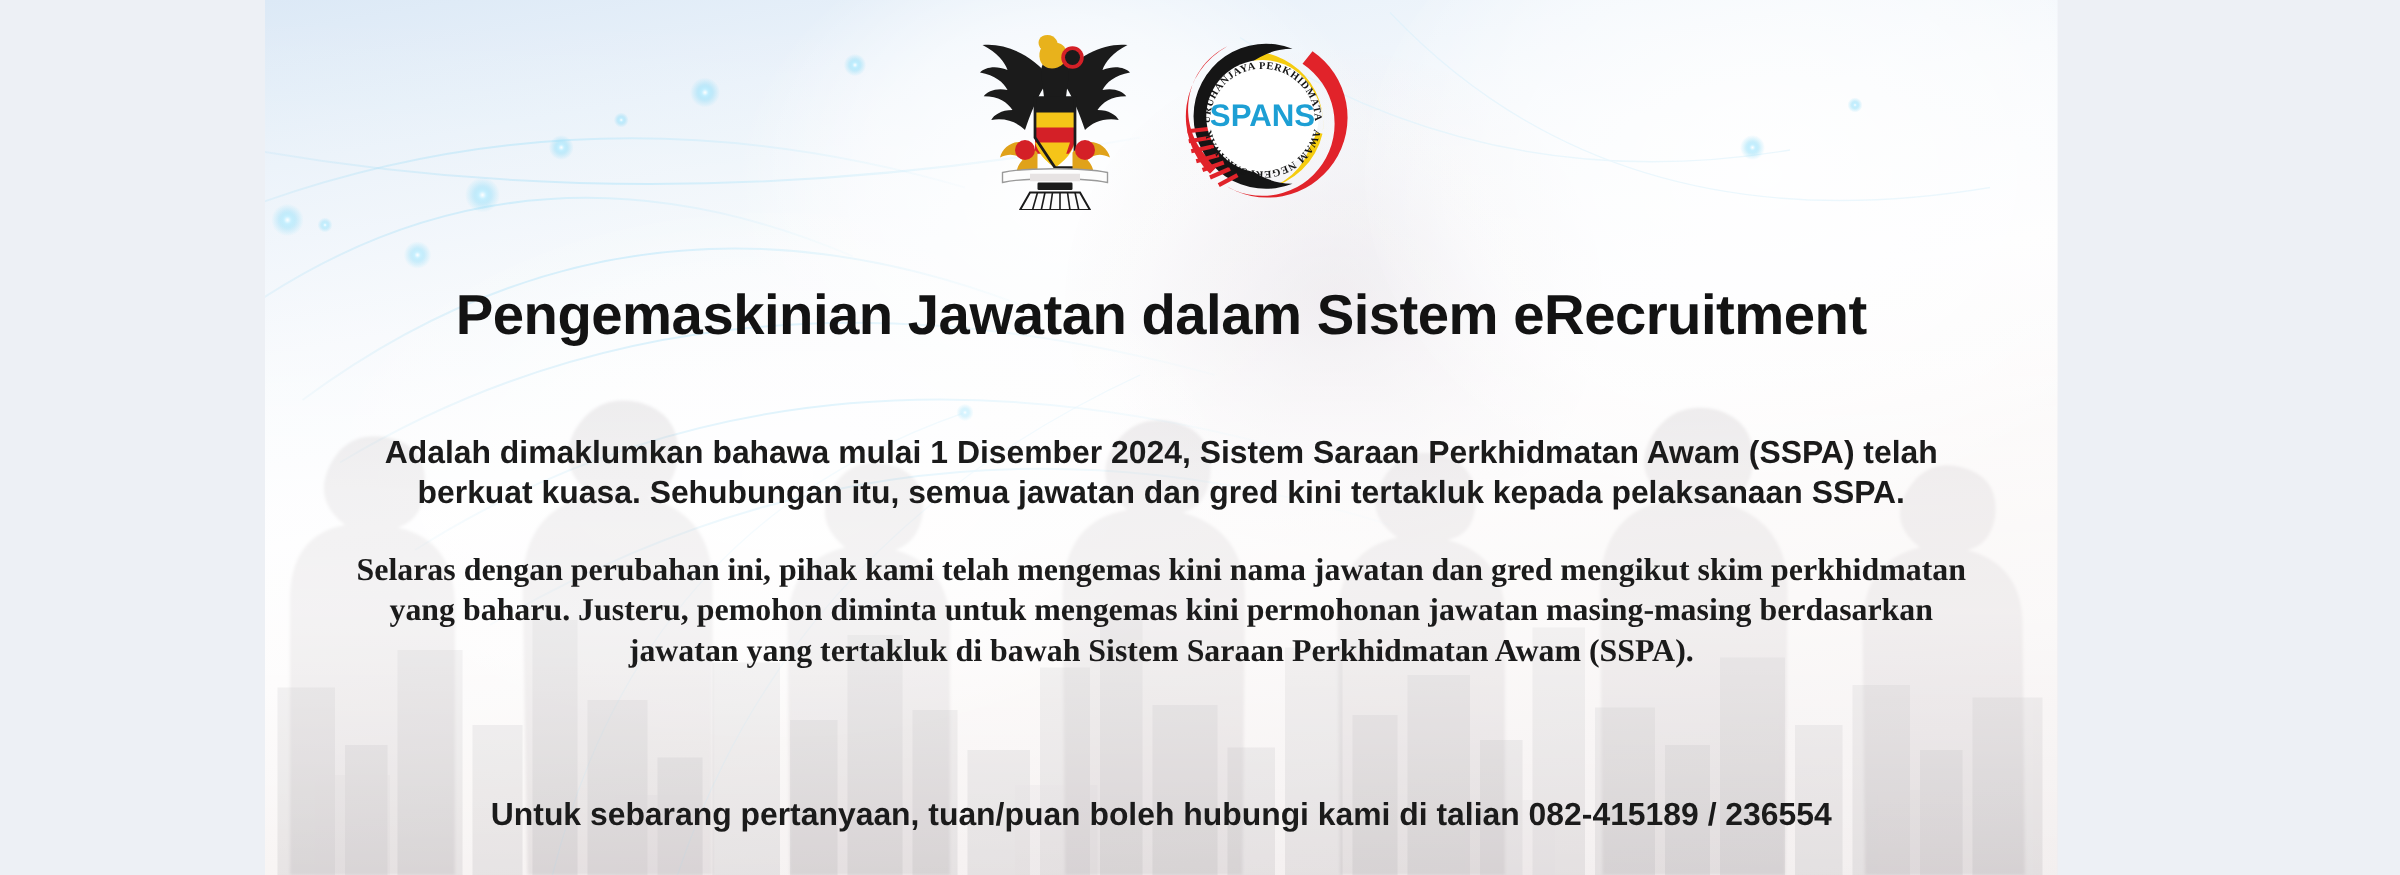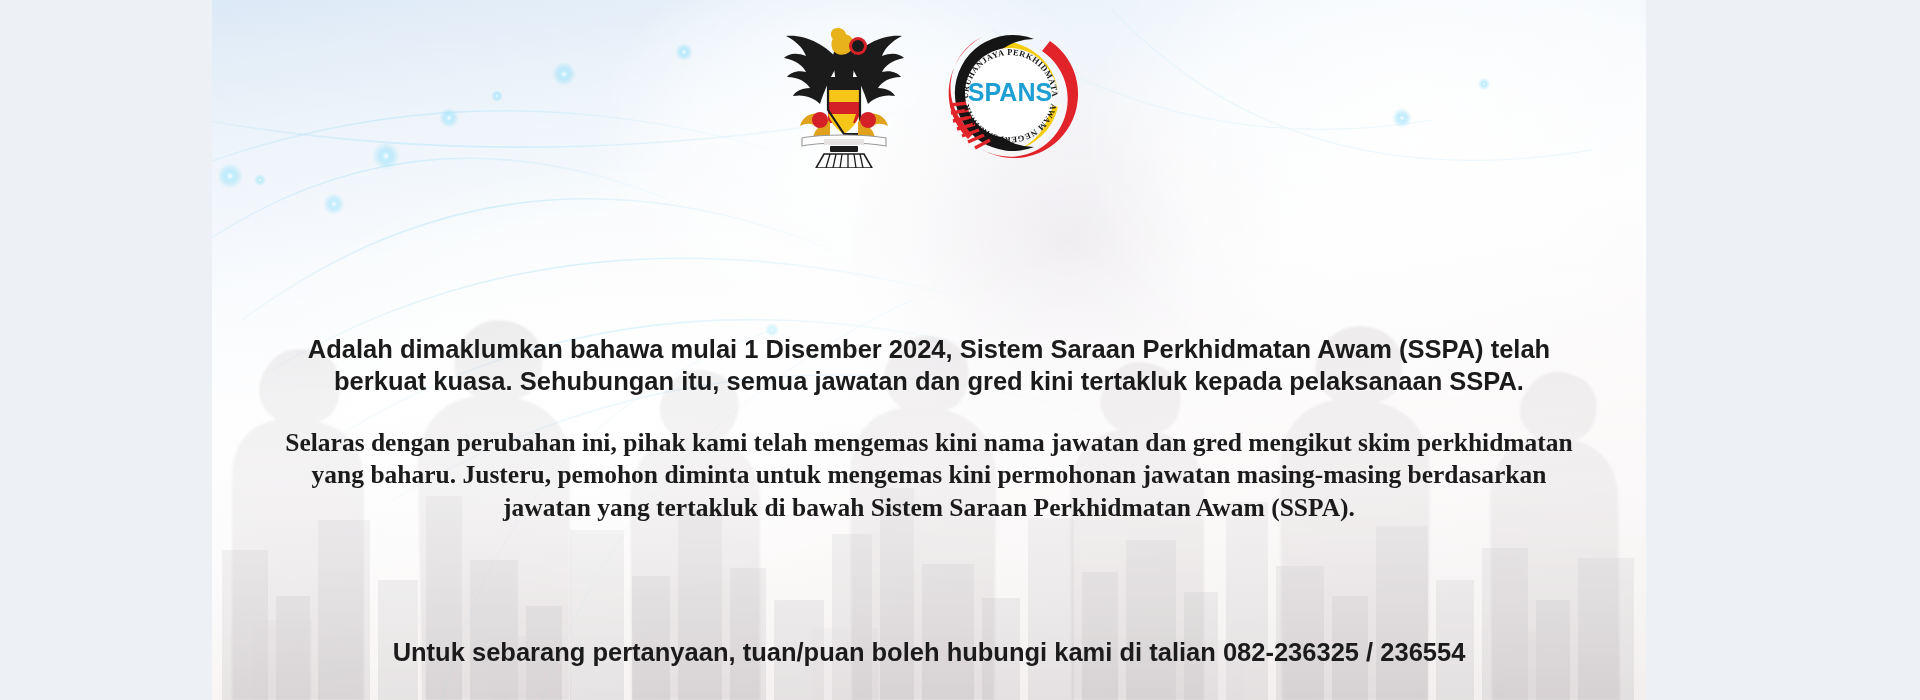--- a/index.html
+++ b/index.html
@@ -158,20 +158,21 @@
   .para {
     position: absolute;
     left: 50%;
     transform: translateX(-50%);
     width: 1290px;
     text-align: center;
     font-size: 25.5px;
     font-weight: bold;
     color: #1b1b1b;
     line-height: 1.27;
+    margin-top: 13px;
   }
 
   .para-1 { top: 333px; }
   .para-2 { top: 427px; font-family: Liberation Serif, serif; }
 
   .contact {
     position: absolute;
     left: 0;
     top: 636px;
     width: 100%;
@@ -380,22 +381,23 @@
             </text>
             <text>
               <textPath href="#spansArcBot" startOffset="50%" text-anchor="middle">AWAM NEGERI SARAWAK</textPath>
             </text>
           </g>
 
           <text x="72" y="80" text-anchor="middle" font-family="'Liberation Sans', sans-serif" font-size="25" font-weight="bold" fill="#1d9fd4">SPANS</text>
         </svg>
       </div>
 
+      <h1 class="headline">Pengemaskinian Jawatan dalam Sistem eRecruitment</h1>
 
       <p class="para para-1">Adalah dimaklumkan bahawa mulai 1 Disember 2024, Sistem Saraan Perkhidmatan Awam (SSPA) telah berkuat kuasa. Sehubungan itu, semua jawatan dan gred kini tertakluk kepada pelaksanaan SSPA.</p>
 
       <p class="para para-2">Selaras dengan perubahan ini, pihak kami telah mengemas kini nama jawatan dan gred mengikut skim perkhidmatan yang baharu. Justeru, pemohon diminta untuk mengemas kini permohonan jawatan masing-masing berdasarkan jawatan yang tertakluk di bawah Sistem Saraan Perkhidmatan Awam (SSPA).</p>
 
-      <p class="contact">Untuk sebarang pertanyaan, tuan/puan boleh hubungi kami di talian 082-236325 / 236554</p>
+      <p class="contact">Untuk sebarang pertanyaan, tuan/puan boleh hubungi kami di talian 082-415189 / 236554</p>
 
     </div>
   </div>
 </div>
 
 </body></html>

